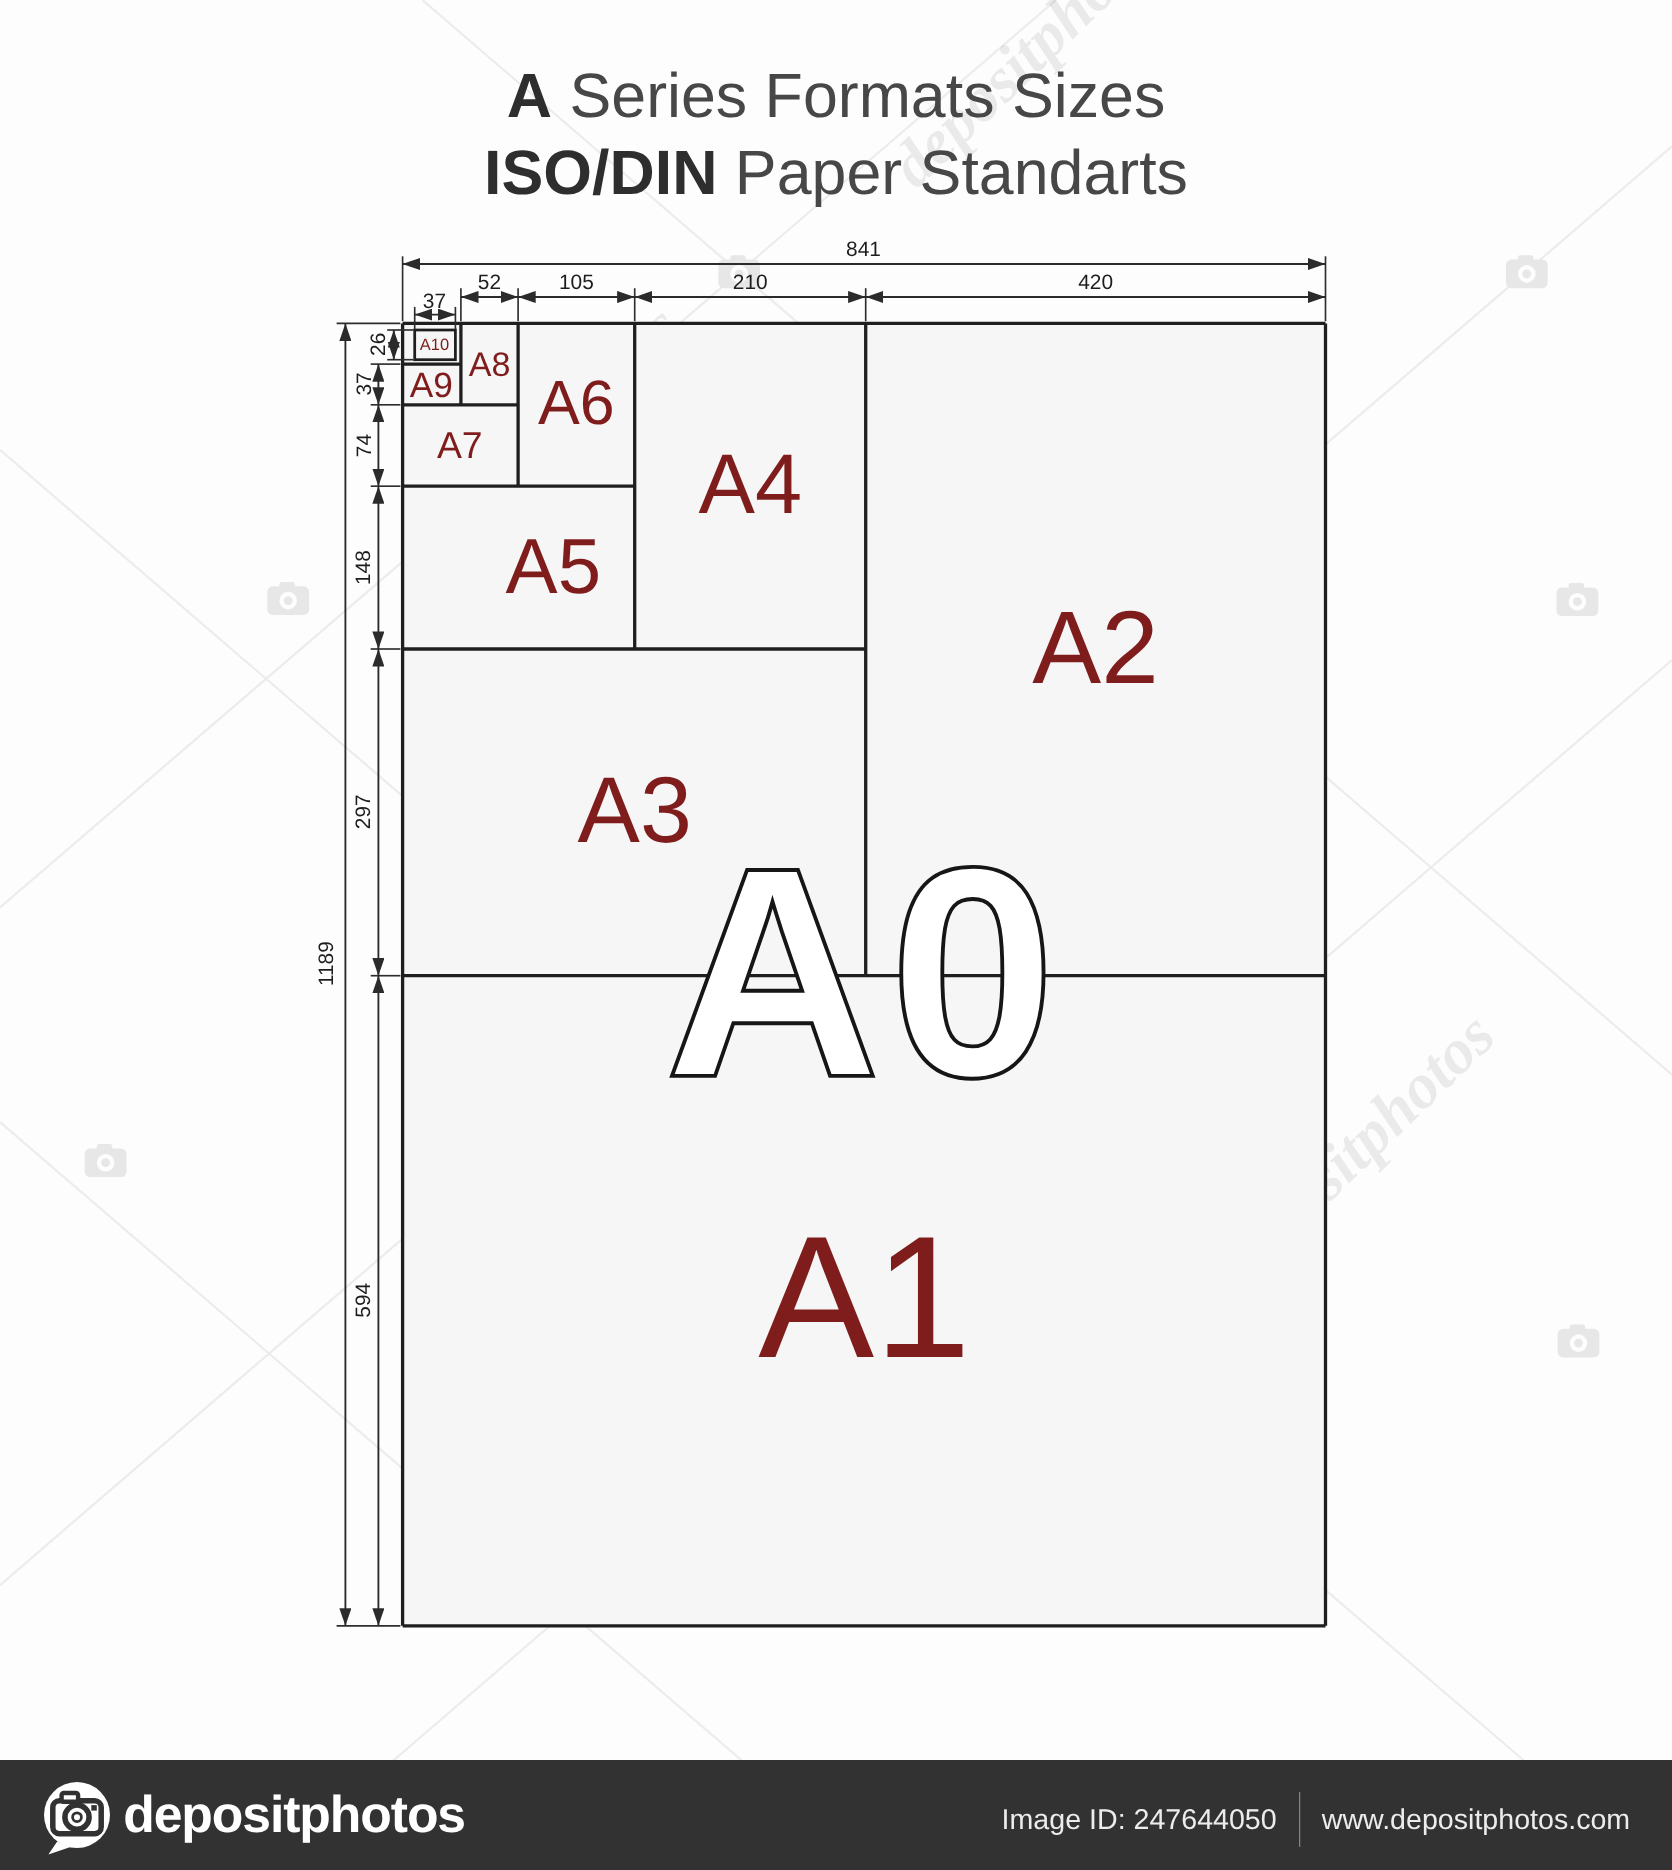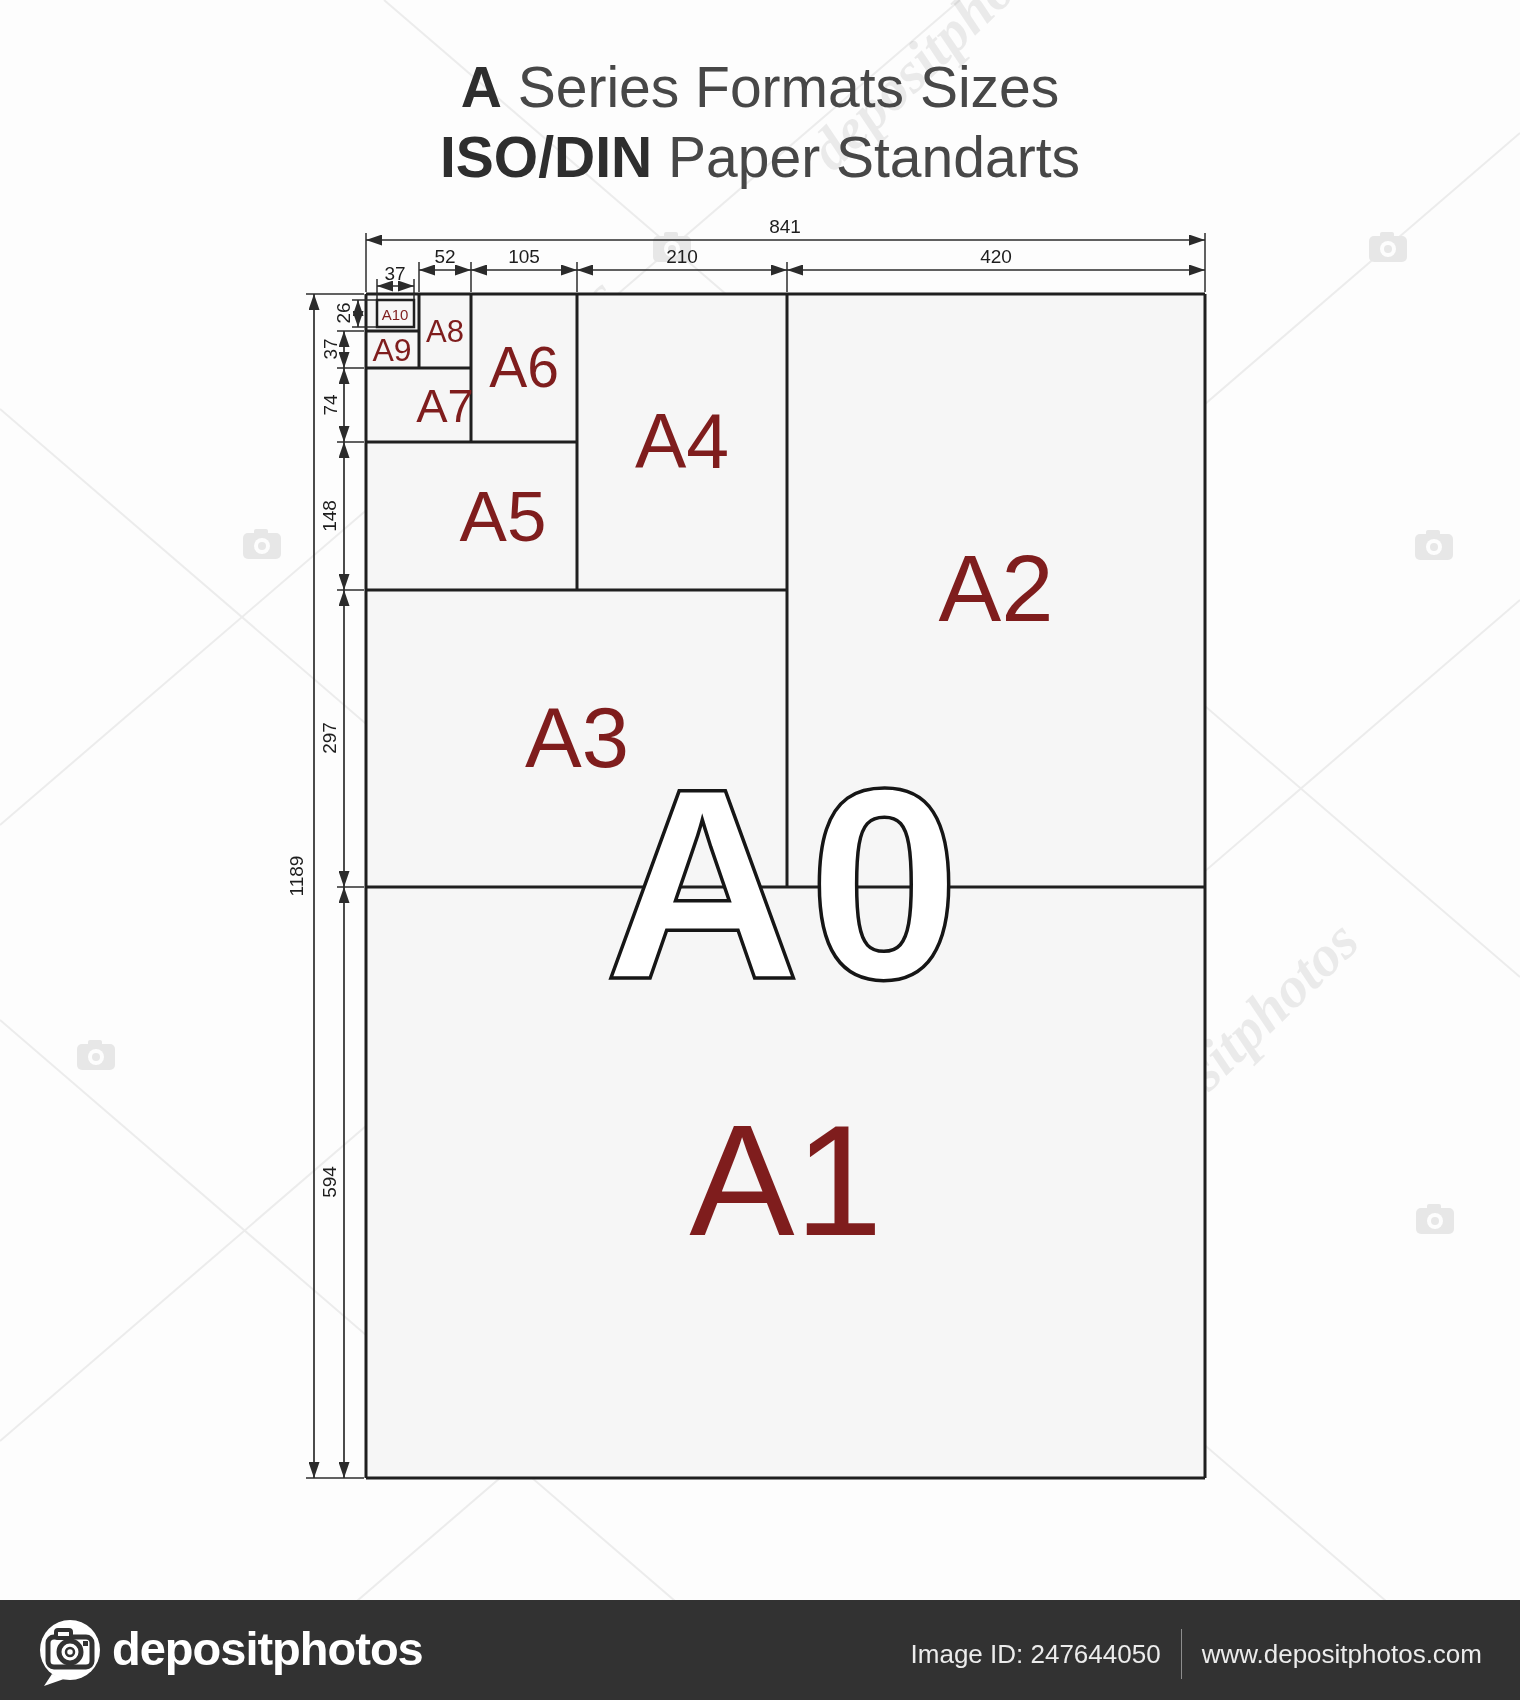--- a/index.html
+++ b/index.html
@@ -185,21 +185,21 @@
 
   <text class="a0text" x="786" y="978">A0</text>
 </svg>
 
 <div class="fmt" style="left:786px;top:1180px;font-size:158px;">A1</div>
 <div class="fmt" style="left:996px;top:589px;font-size:94px;">A2</div>
 <div class="fmt" style="left:577px;top:737px;font-size:85px;">A3</div>
 <div class="fmt" style="left:682px;top:441px;font-size:77px;">A4</div>
 <div class="fmt" style="left:471px;top:516px;font-size:71px;margin-left:32px;">A5</div>
 <div class="fmt" style="left:524px;top:367px;font-size:57px;">A6</div>
-<div class="fmt" style="left:418px;top:405px;font-size:47px;margin-left:27px;">A7</div>
+<div class="fmt" style="left:418px;top:405px;font-size:34px;">A7</div>
 <div class="fmt" style="left:445px;top:331px;font-size:31px;">A8</div>
 <div class="fmt" style="left:392px;top:350px;font-size:32px;">A9</div>
 <div class="fmt" style="left:395px;top:314px;font-size:15px;">A10</div>
 
 <div class="footer"></div>
 
 <svg class="layer" width="1520" height="1700" viewBox="0 0 1520 1700" style="z-index:5;pointer-events:none;">
   <g>
     <circle cx="70" cy="1650" r="30" fill="#ffffff"></circle>
     <path d="M52,1674 L44,1686 L64,1679 z" fill="#ffffff"></path>

